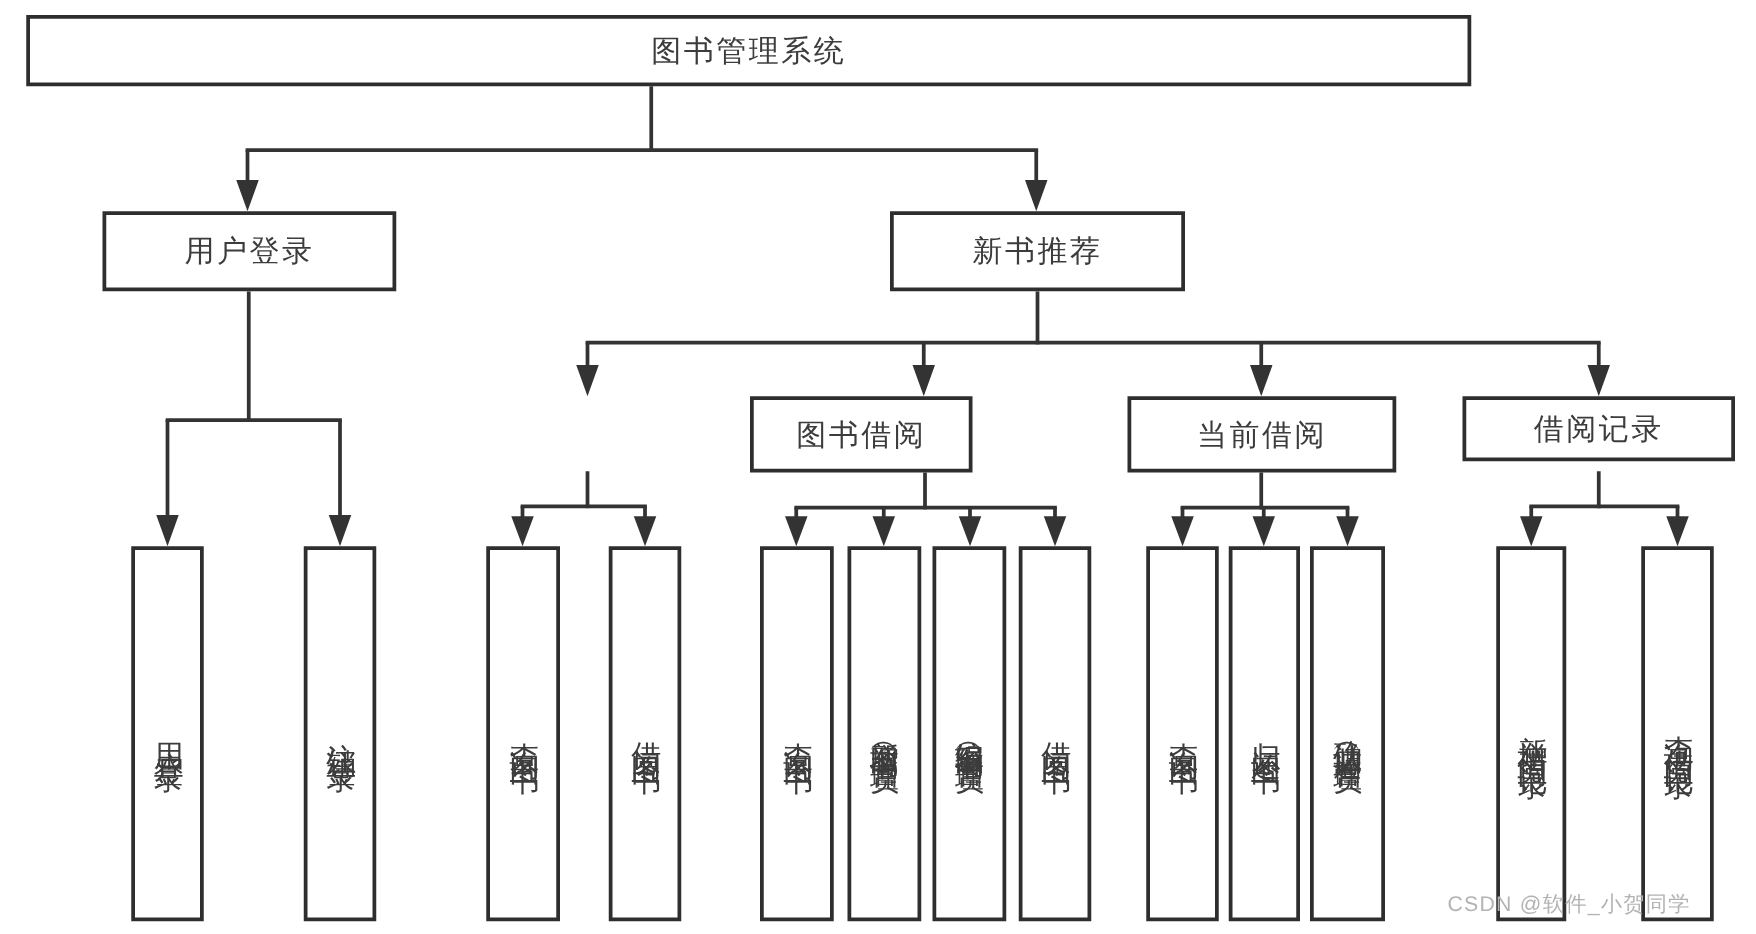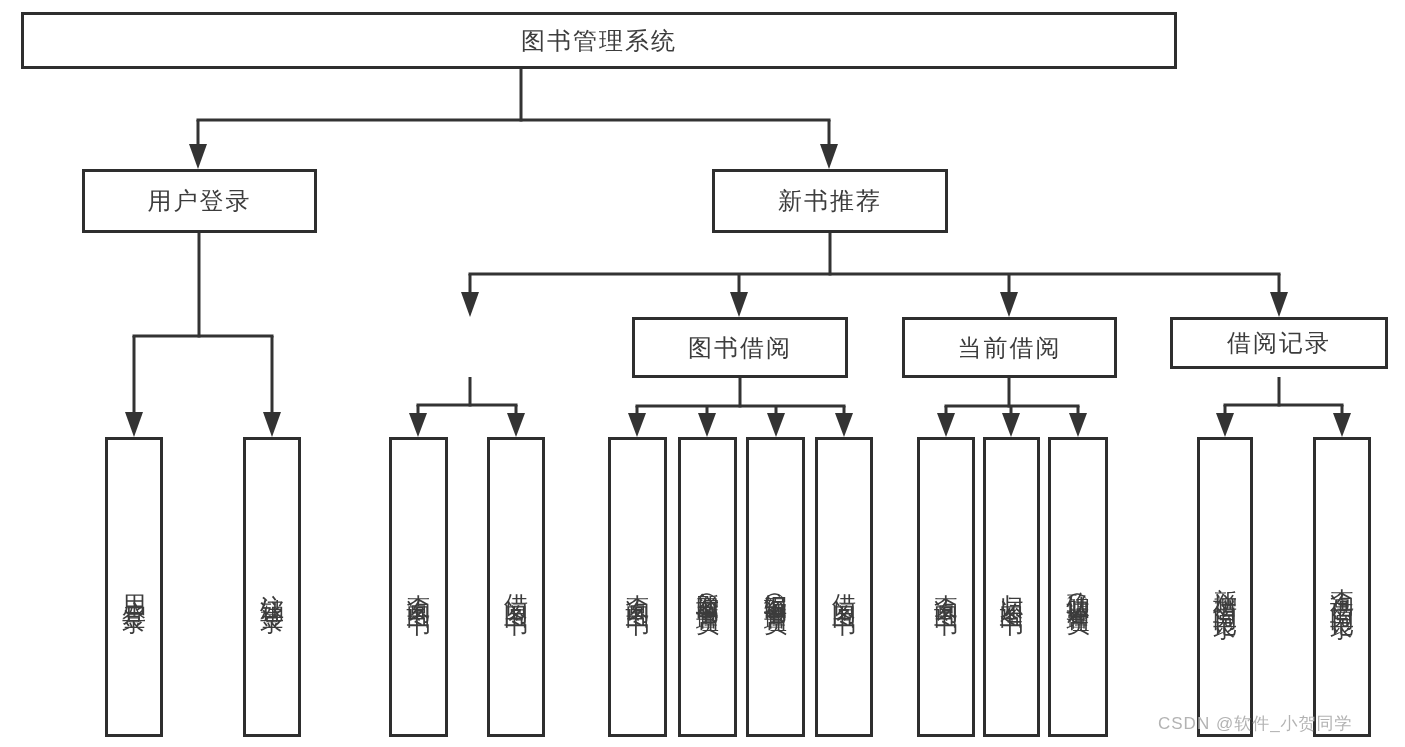--- a/index.html
+++ b/index.html
@@ -136,21 +136,21 @@
       <polygon points="1216,413 1234,413 1225,437" stroke="none"></polygon>
       <polygon points="1333,413 1351,413 1342,437" stroke="none"></polygon>
     </g>
   </svg>
 
   <div class="box" style="left:21px; top:12px; width:1156px; height:57px;">图书管理系统</div>
 
   <div class="box" style="left:82px; top:169px; width:235px; height:64px;">用户登录</div>
   <div class="box" style="left:712px; top:169px; width:236px; height:64px;">新书推荐</div>
 
-  <div class="box" style="left:632px; top:317px; width:216px; height:61px;">图书借阅</div>
+  <div class="box" style="left:600px; top:317px; width:178px; height:61px;">图书借阅</div>
   <div class="box" style="left:902px; top:317px; width:215px; height:61px;">当前借阅</div>
   <div class="box" style="left:1170px; top:317px; width:218px; height:52px;">借阅记录</div>
 
   <div class="box leaf" style="left:105px; top:437px; width:58px; height:300px;">
     <span class="vtext">用户登录</span>
   </div>
   <div class="box leaf" style="left:243px; top:437px; width:58px; height:300px;">
     <span class="vtext">注销登录</span>
   </div>
 

